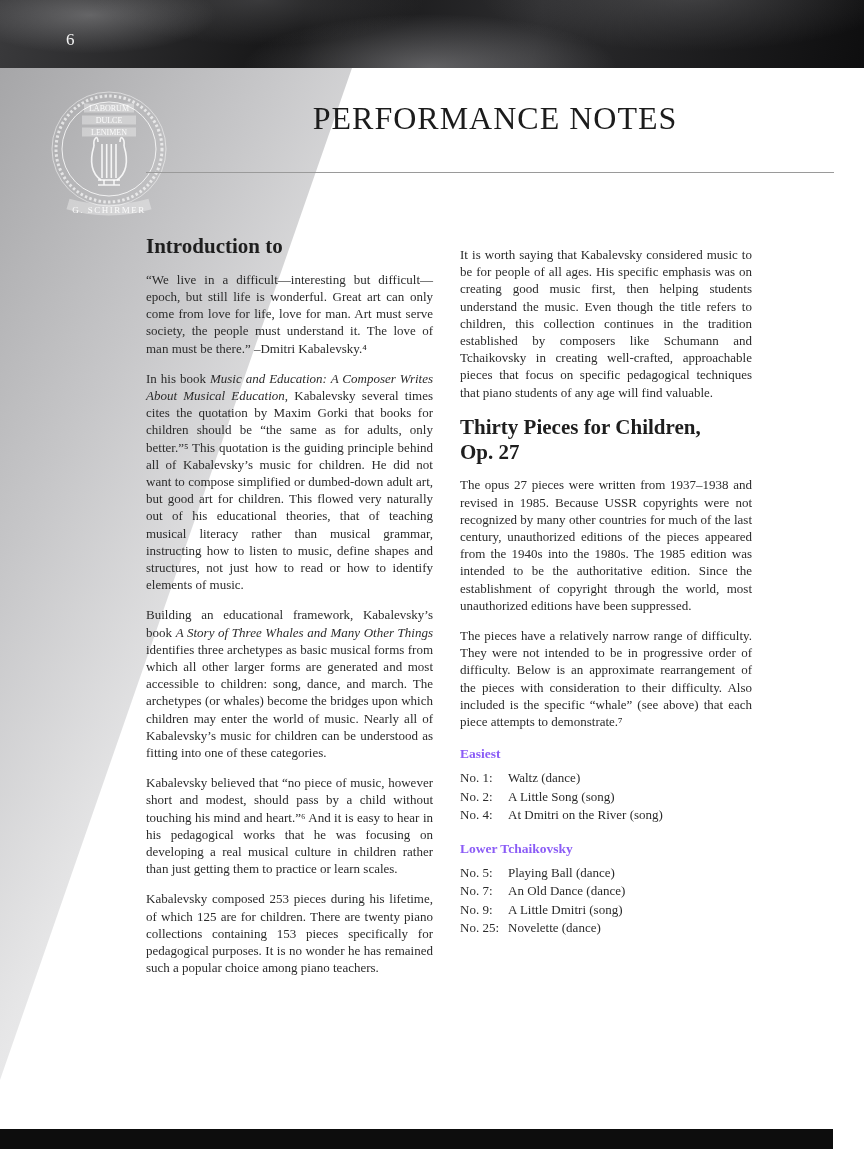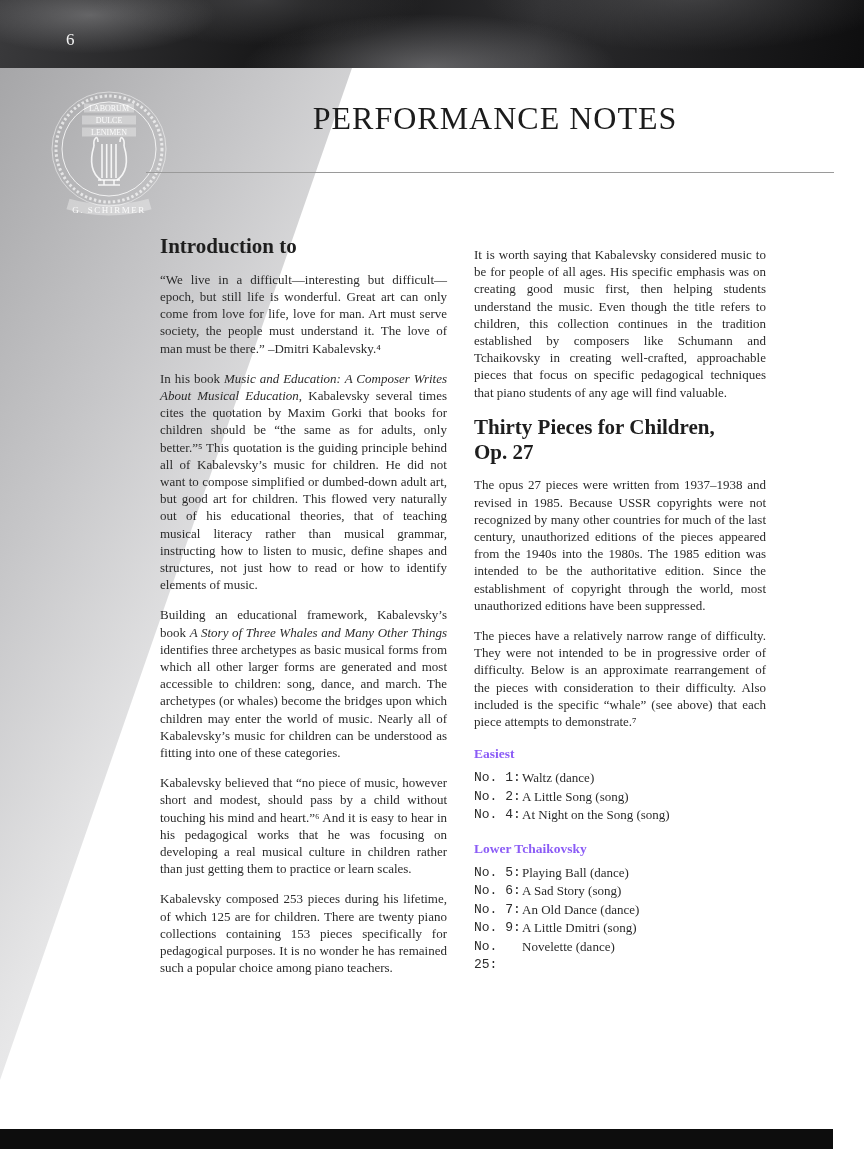--- a/index.html
+++ b/index.html
@@ -28,39 +28,39 @@
   }
   .emblem{position:absolute;top:72px;left:48px;}
   .page-title{
     position:absolute;top:100px;left:150px;width:690px;text-align:center;
     font-size:32px;letter-spacing:1px;color:#1c1c1c;font-weight:400;
   }
   .title-rule{
     position:absolute;top:172px;left:146px;width:688px;height:1px;background:#9a9a9a;
   }
   .columns{
-    position:absolute;top:234px;left:160px;display:flex;gap:27px;
+    position:absolute;top:234px;left:146px;display:flex;gap:27px;
   }
   .col{text-align:justify;}
   .col-left{width:287px;}
   .col-right{width:292px;}
   .col h2{
     font-size:21px;line-height:1.18;margin:0 0 10px 0;color:#1e1e1e;font-weight:700;text-align:left;
   }
   .col-right h2{margin-top:14px;}
   .col p{
     font-size:13px;line-height:17.2px;margin:12px 0 13px 0;
   }
   .col p em{font-style:italic;}
   .subhead{
     font-size:13.5px;font-weight:700;margin:16px 0 7px 0;text-align:left;color:#8b5cf6;
   }
   .piece-list{margin:0 0 4px 0;}
   .piece-row{display:flex;font-size:13px;line-height:18.5px;text-align:left;}
-  .piece-no{width:48px;flex:none;font-family:Liberation Mono, monospace;}
+  .piece-no{width:48px;flex:none;}
   .bottom-bar{
     position:absolute;left:0;top:1129px;width:833px;height:20px;background:#0d0d0d;
   }
 </style>
 </head>
 <body>
 
 <div class="page">
 
   <div class="top-band"></div>
@@ -121,33 +121,29 @@
         <div class="piece-row">
             <span class="piece-no">No. 1:</span>
             <span>Waltz (dance)</span>
           </div>
         <div class="piece-row">
             <span class="piece-no">No. 2:</span>
             <span>A Little Song (song)</span>
           </div>
         <div class="piece-row">
             <span class="piece-no">No. 4:</span>
-            <span>At Night on the Song (song)</span>
+            <span>At Dmitri on the River (song)</span>
           </div>
       </div>
 
       <div class="subhead">Lower Tchaikovsky</div>
       <div class="piece-list">
         <div class="piece-row">
             <span class="piece-no">No. 5:</span>
             <span>Playing Ball (dance)</span>
-          </div>
-        <div class="piece-row">
-            <span class="piece-no">No. 6:</span>
-            <span>A Sad Story (song)</span>
           </div>
         <div class="piece-row">
             <span class="piece-no">No. 7:</span>
             <span>An Old Dance (dance)</span>
           </div>
         <div class="piece-row">
             <span class="piece-no">No. 9:</span>
             <span>A Little Dmitri (song)</span>
           </div>
         <div class="piece-row">

